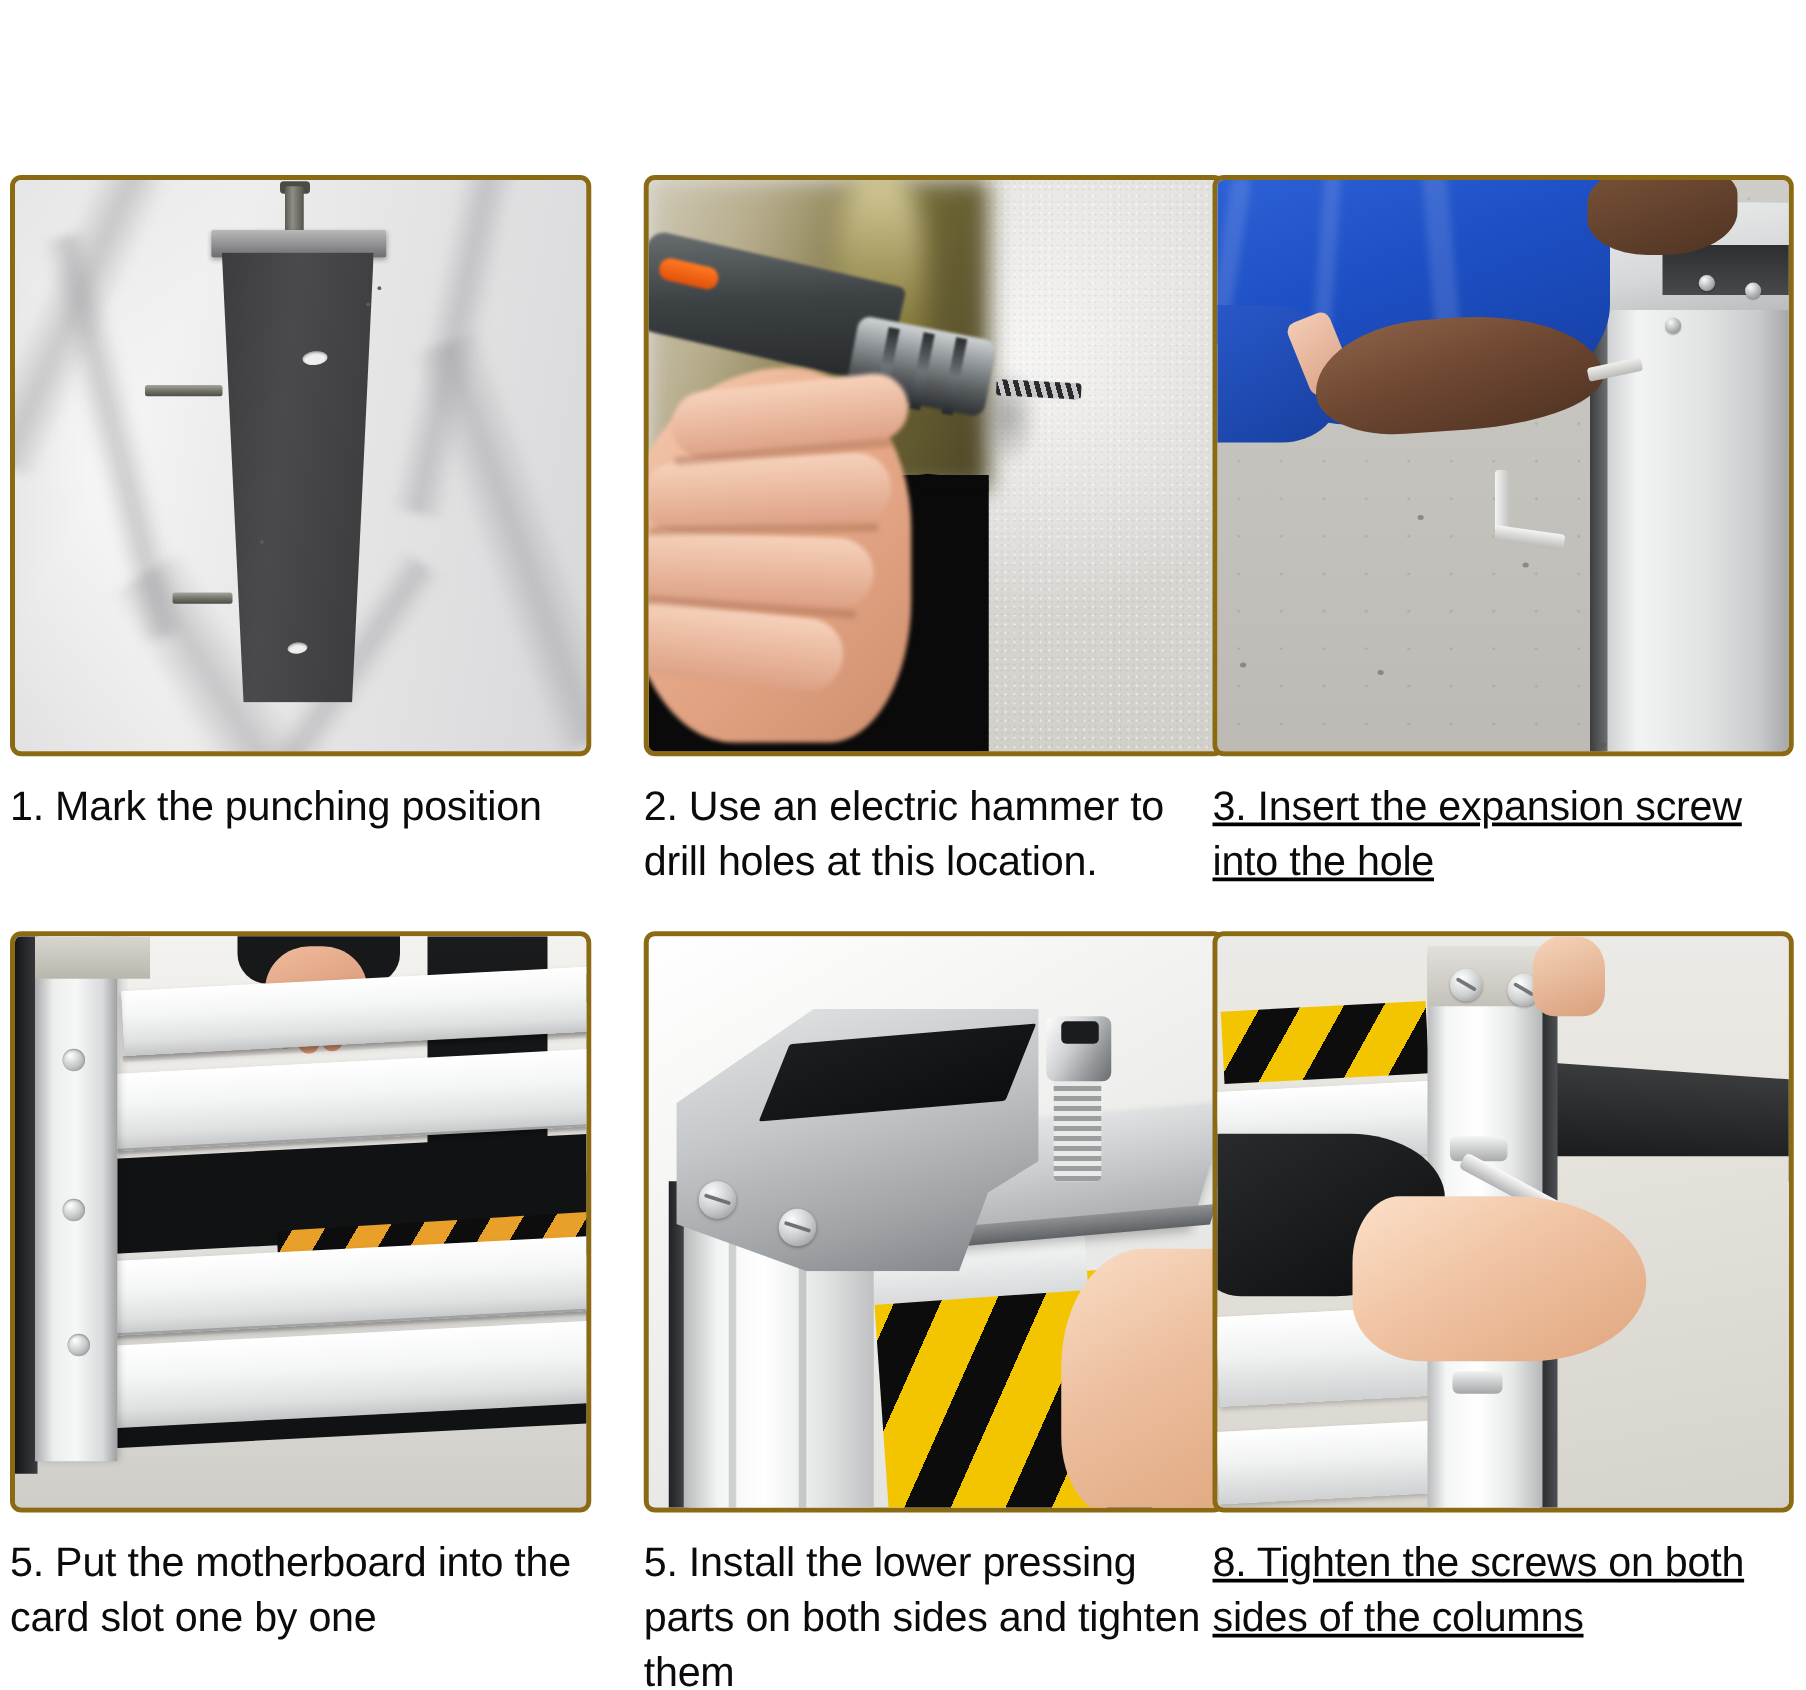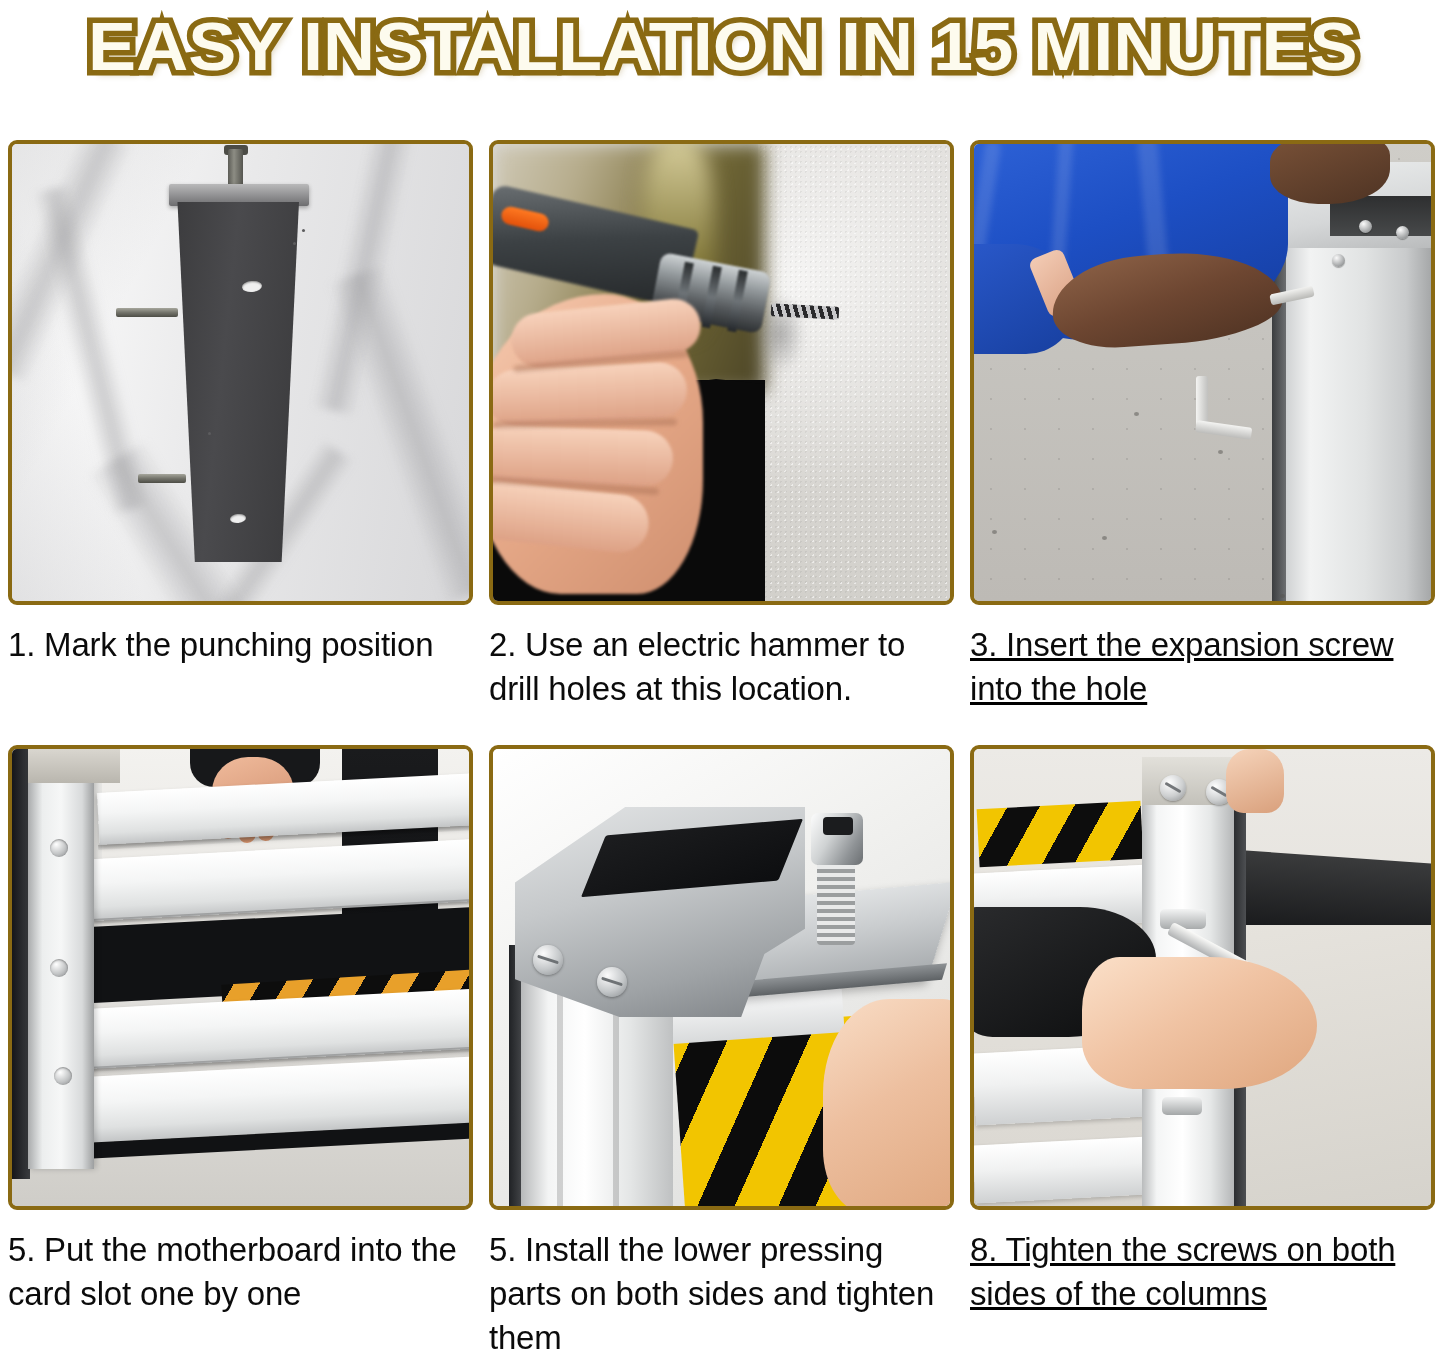--- a/index.html
+++ b/index.html
@@ -58,21 +58,21 @@
     top: 92px;
     width: 1445px;
     height: 1260px;
   }
 
   .step {
     position: absolute;
     width: 465px;
   }
   .step.c0 { left: 8px; }
-  .step.c1 { left: 489px; }
+  .step.c1 { left: 515px; }
   .step.c2 { left: 970px; text-decoration: underline; }
   .step.r0 { top: 48px; }
   .step.r1 { top: 653px; }
 
   .photo {
     position: relative;
     width: 465px;
     height: 465px;
     box-sizing: border-box;
     border: 4px solid #8A6A13;
@@ -654,23 +654,20 @@
     width: 58px; height: 64px;
     background: linear-gradient(160deg, #f6d4bb, #d9a07c);
     border-radius: 40% 40% 30% 30%;
   }
 </style>
 </head>
 <body>
 
 <div class="poster">
 
-  <div class="title-bar">
-    <div class="title-text">EASY INSTALLATION IN 15 MINUTES</div>
-  </div>
 
   <div class="grid">
 
     <div class="step c0 r0">
       <div class="photo">
         <div class="scene">
           <div class="p1-bg"></div>
           <div class="p1-fold p1-f1"></div>
           <div class="p1-fold p1-f2"></div>
           <div class="p1-fold p1-f3"></div>

